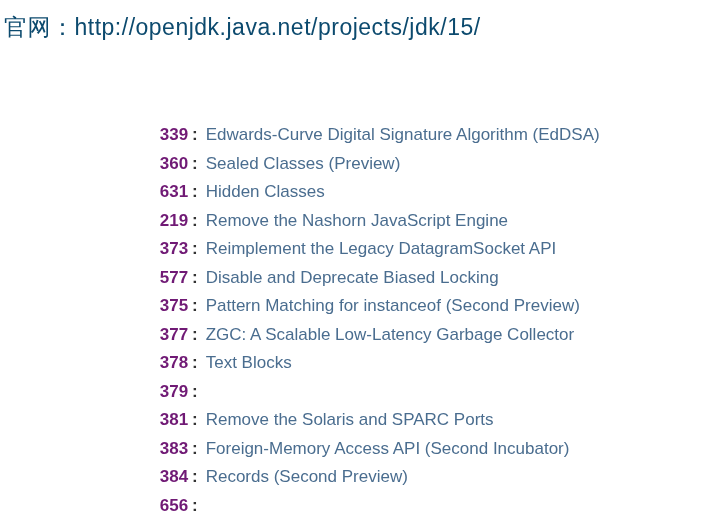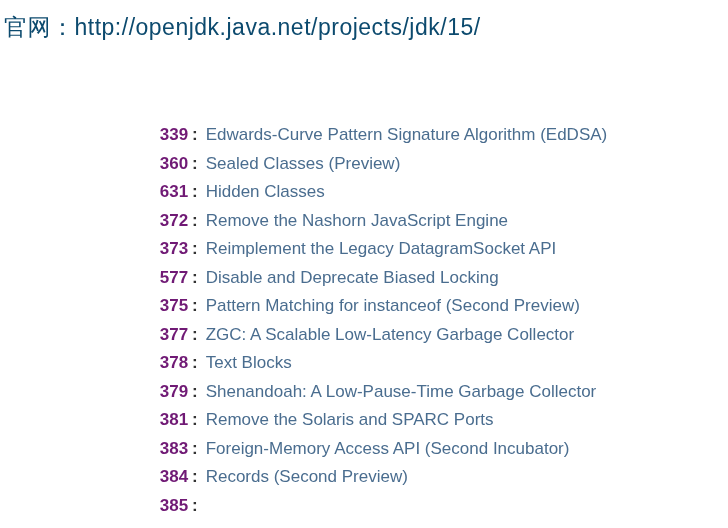--- a/index.html
+++ b/index.html
@@ -50,34 +50,34 @@
 <body>
 
 <div class="header-line">
   <span>官网：</span><span>http://openjdk.java.net/projects/jdk/15/</span>
 </div>
 
 <div class="jep-list">
     <div class="jep-row">
       <span class="jep-id">339</span>
       <span class="jep-colon">:</span>
-      <span class="jep-title">Edwards-Curve Pattern Signature Algorithm (EdDSA)</span>
+      <span class="jep-title">Edwards-Curve Digital Signature Algorithm (EdDSA)</span>
     </div>
     <div class="jep-row">
       <span class="jep-id">360</span>
       <span class="jep-colon">:</span>
       <span class="jep-title">Sealed Classes (Preview)</span>
     </div>
     <div class="jep-row">
       <span class="jep-id">631</span>
       <span class="jep-colon">:</span>
       <span class="jep-title">Hidden Classes</span>
     </div>
     <div class="jep-row">
-      <span class="jep-id">372</span>
+      <span class="jep-id">219</span>
       <span class="jep-colon">:</span>
       <span class="jep-title">Remove the Nashorn JavaScript Engine</span>
     </div>
     <div class="jep-row">
       <span class="jep-id">373</span>
       <span class="jep-colon">:</span>
       <span class="jep-title">Reimplement the Legacy DatagramSocket API</span>
     </div>
     <div class="jep-row">
       <span class="jep-id">577</span>
@@ -95,34 +95,33 @@
       <span class="jep-title">ZGC: A Scalable Low-Latency Garbage Collector</span>
     </div>
     <div class="jep-row">
       <span class="jep-id">378</span>
       <span class="jep-colon">:</span>
       <span class="jep-title">Text Blocks</span>
     </div>
     <div class="jep-row">
       <span class="jep-id">379</span>
       <span class="jep-colon">:</span>
-      <span class="jep-title">Shenandoah: A Low-Pause-Time Garbage Collector</span>
     </div>
     <div class="jep-row">
       <span class="jep-id">381</span>
       <span class="jep-colon">:</span>
       <span class="jep-title">Remove the Solaris and SPARC Ports</span>
     </div>
     <div class="jep-row">
       <span class="jep-id">383</span>
       <span class="jep-colon">:</span>
       <span class="jep-title">Foreign-Memory Access API (Second Incubator)</span>
     </div>
     <div class="jep-row">
       <span class="jep-id">384</span>
       <span class="jep-colon">:</span>
       <span class="jep-title">Records (Second Preview)</span>
     </div>
     <div class="jep-row">
-      <span class="jep-id">385</span>
+      <span class="jep-id">656</span>
       <span class="jep-colon">:</span>
     </div>
   </div>
 
 </body></html>

